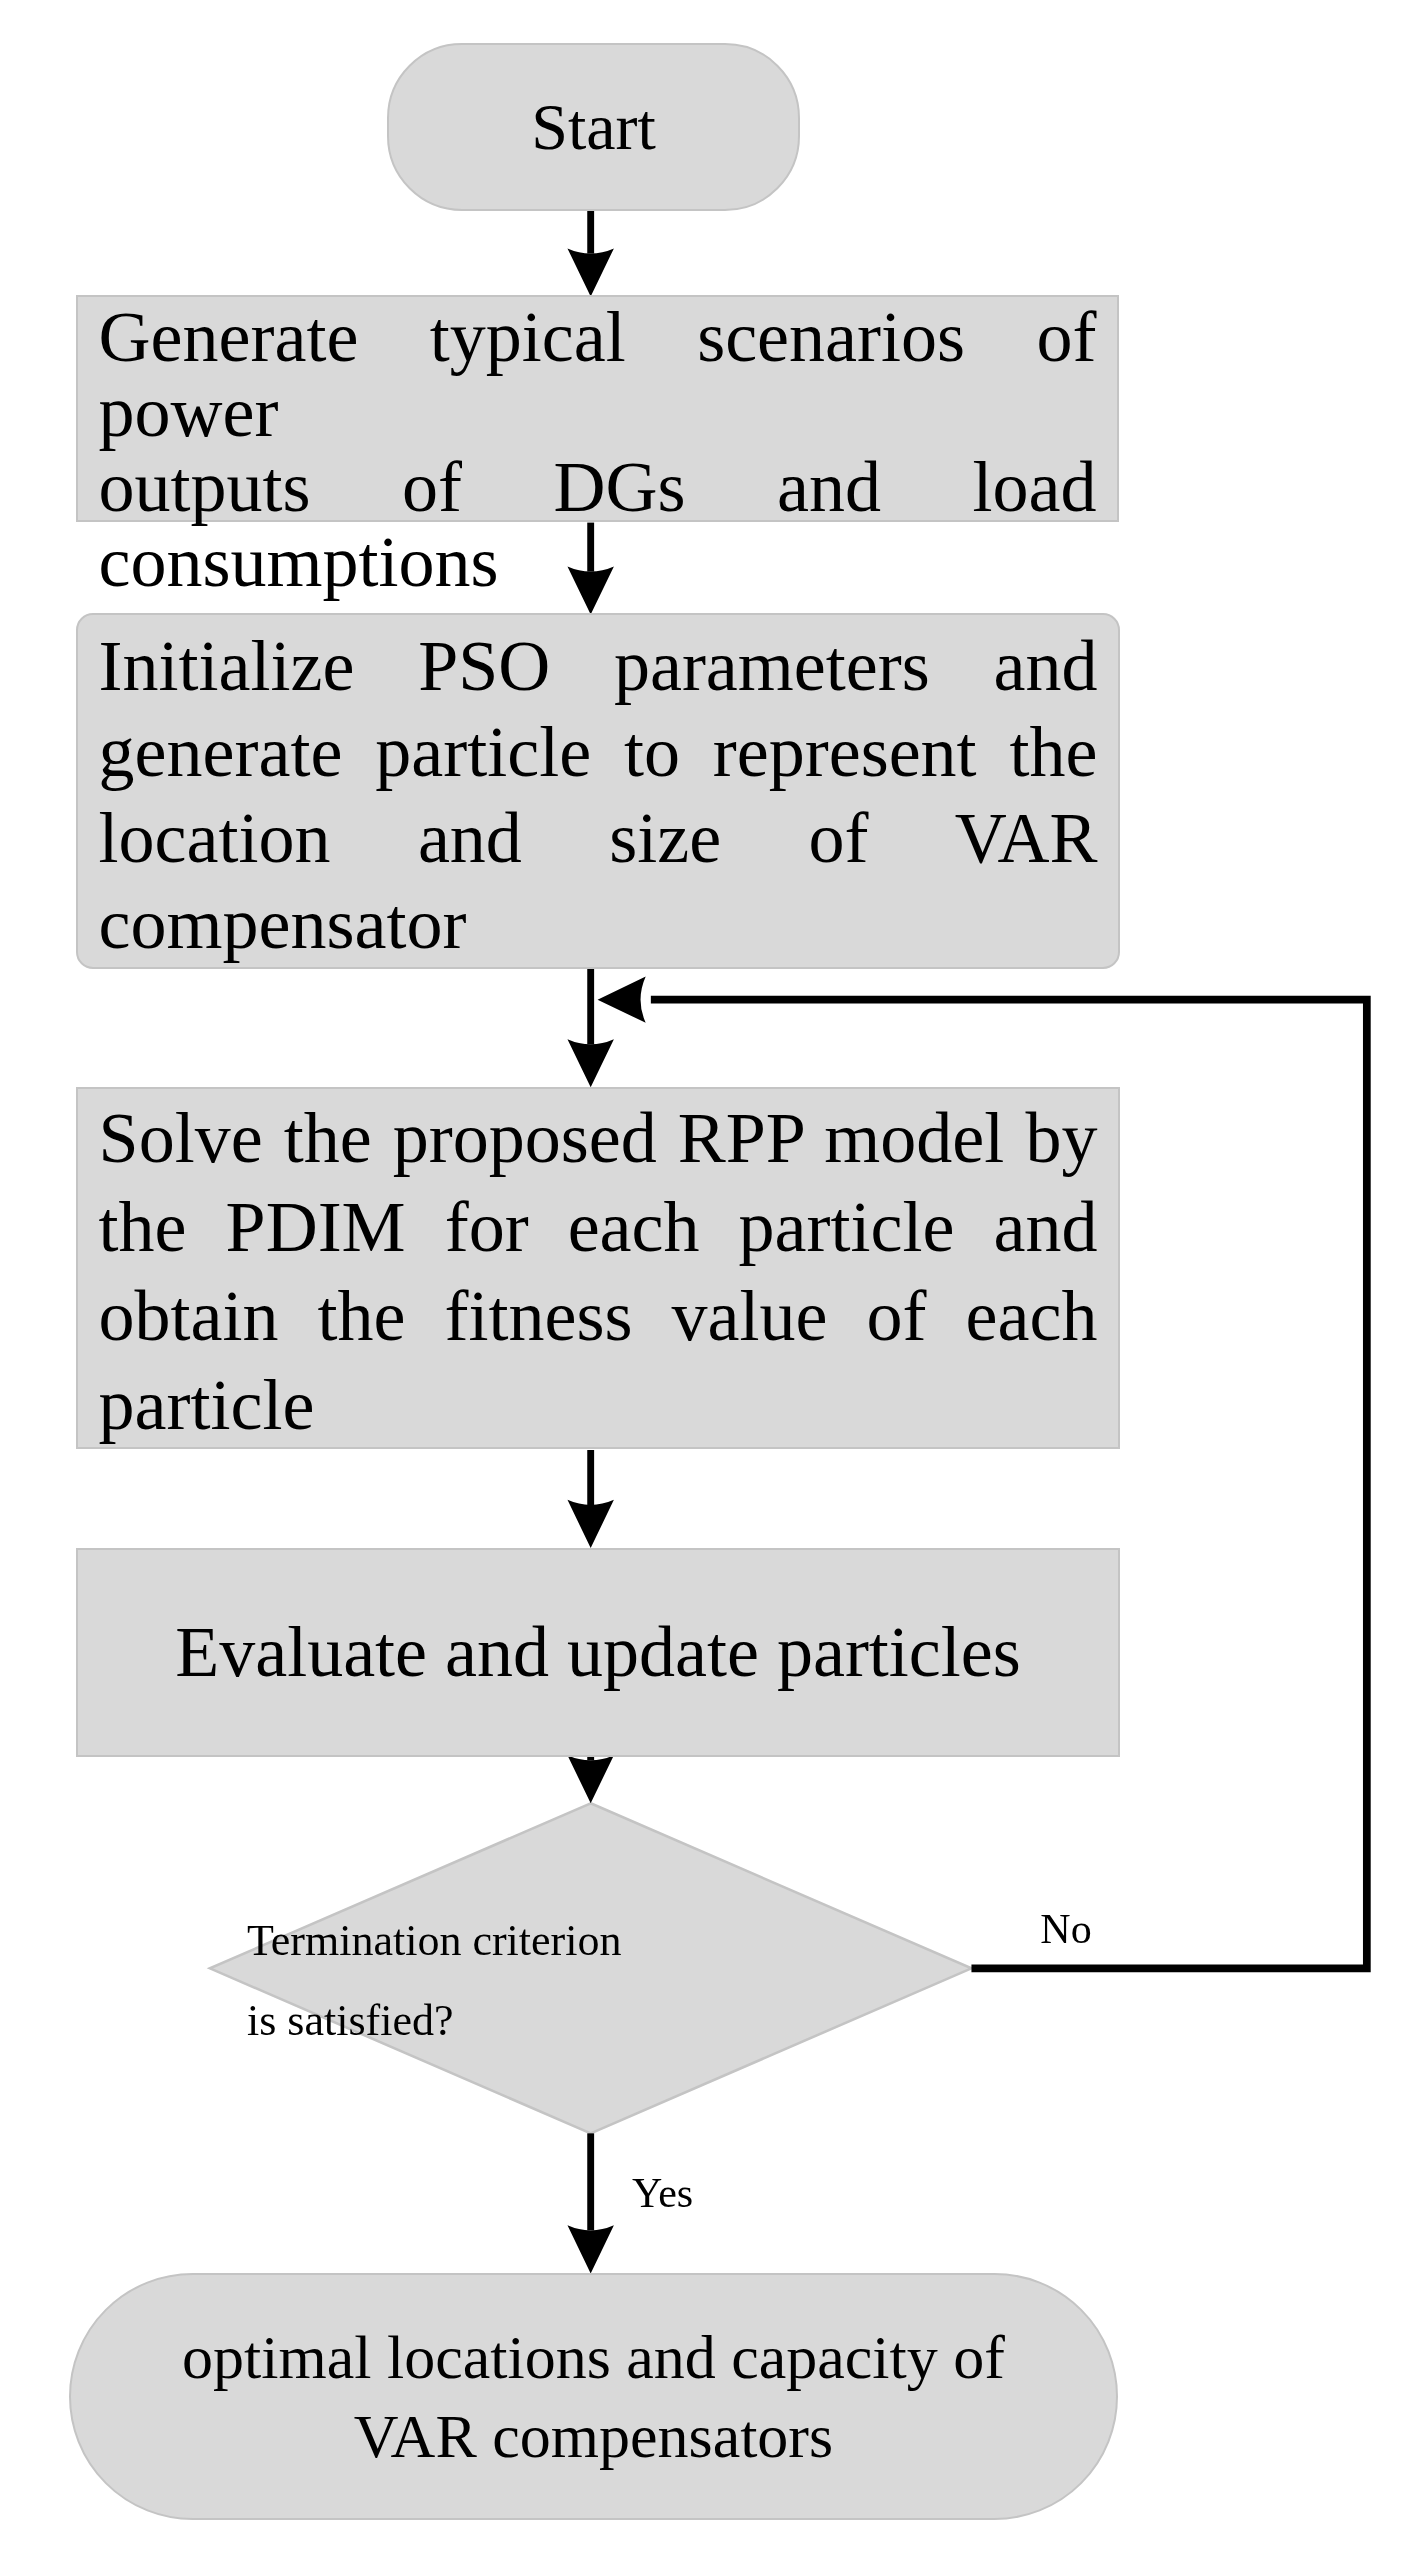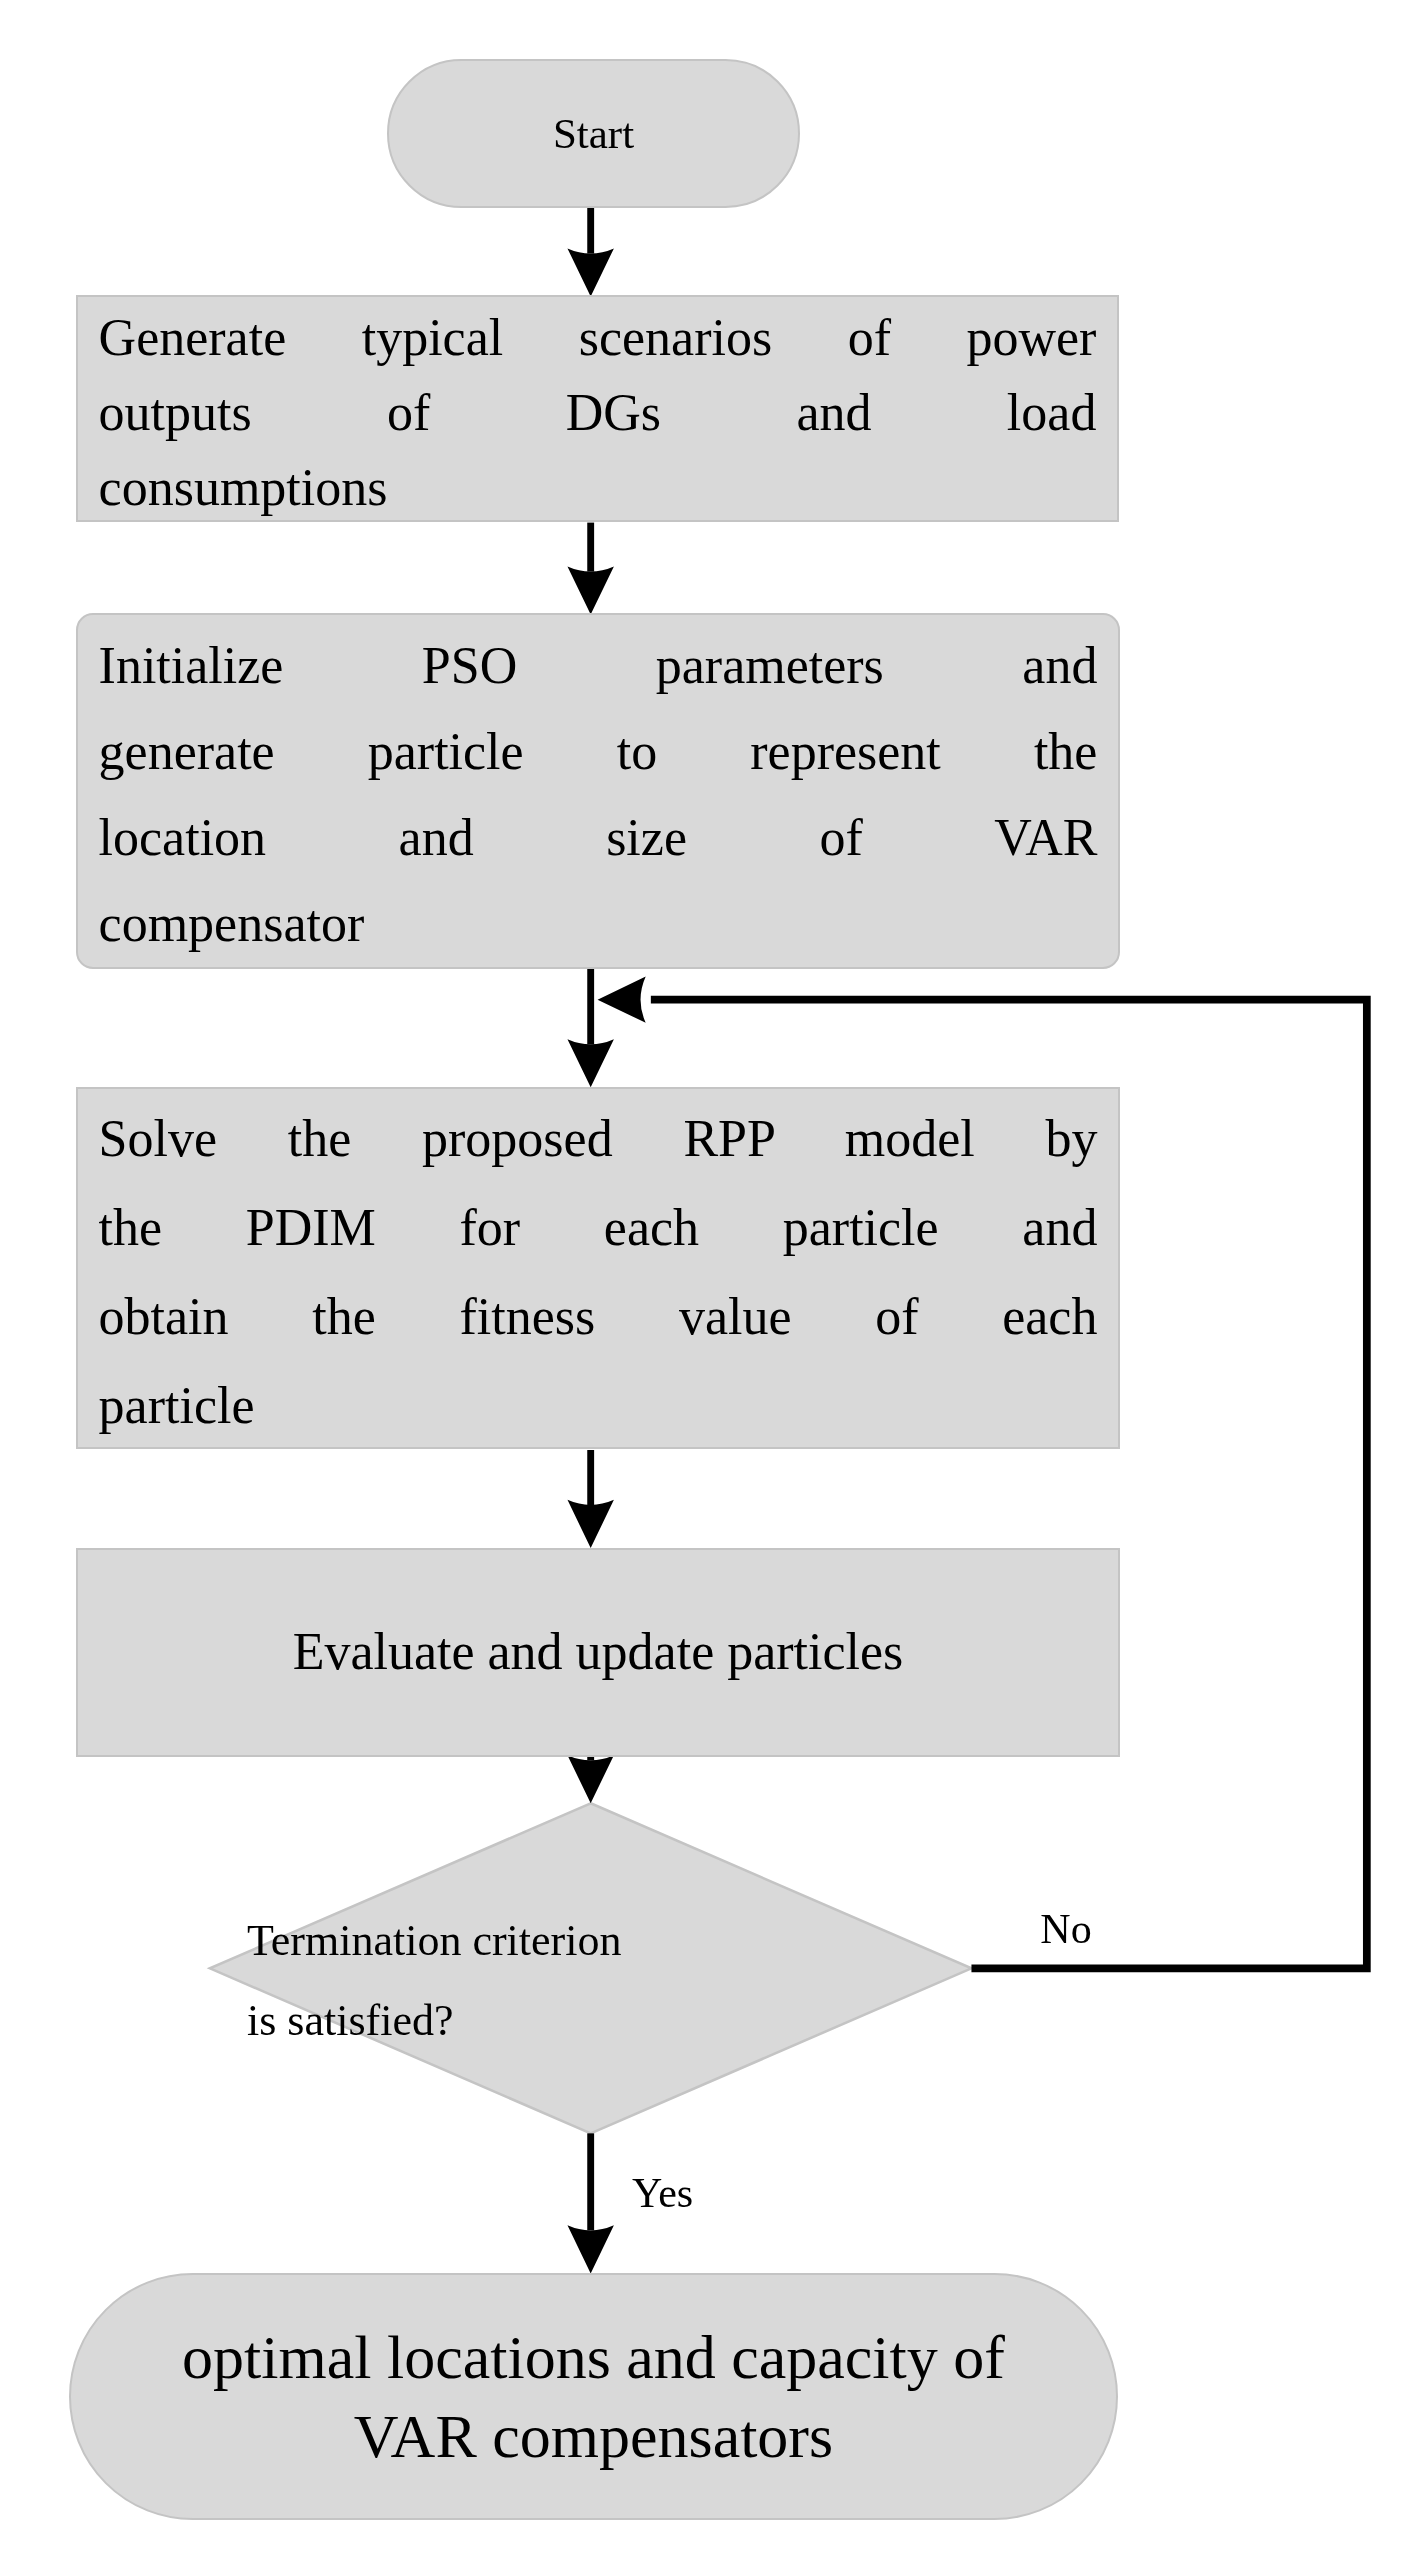--- a/index.html
+++ b/index.html
@@ -11,28 +11,28 @@
     color: #000000;
   }
   #stage { position: absolute; left: 0; top: 0; width: 1410px; height: 2576px; }
   #connectors { position: absolute; left: 0; top: 0; }
 
   .node {
     position: absolute;
     background: #d9d9d9;
     border: 2.6px solid #c4c4c4;
     box-sizing: border-box;
-    font-size: 52px;
+    font-size: 72px;
     line-height: 1.2;
   }
   .terminal { display: flex; flex-direction: column; align-items: center; justify-content: center; }
   #node-start {
-    left: 387px; top: 59px; width: 413px; height: 149px;
+    left: 387px; top: 43px; width: 413px; height: 168px;
     border-radius: 75px;
-    font-size: 43px;
+    font-size: 66px;
   }
   #node-generate { left: 76px; top: 295px; width: 1043px; height: 227px; padding: 2.6px 20.6px 0 20.6px; }
   #node-generate .ln { line-height: 75px; }
   #node-initialize { left: 76px; top: 613px; width: 1044px; height: 356px; padding: 7.7px 20.6px 0 20.6px; border-radius: 17px; }
   #node-initialize .ln { line-height: 86px; }
   #node-solve { left: 76px; top: 1087px; width: 1044px; height: 362px; padding: 5.2px 20.6px 0 20.6px; }
   #node-solve .ln { line-height: 89px; }
   #node-evaluate {
     left: 76px; top: 1548px; width: 1044px; height: 209px;
     display: flex; align-items: center; justify-content: center;

